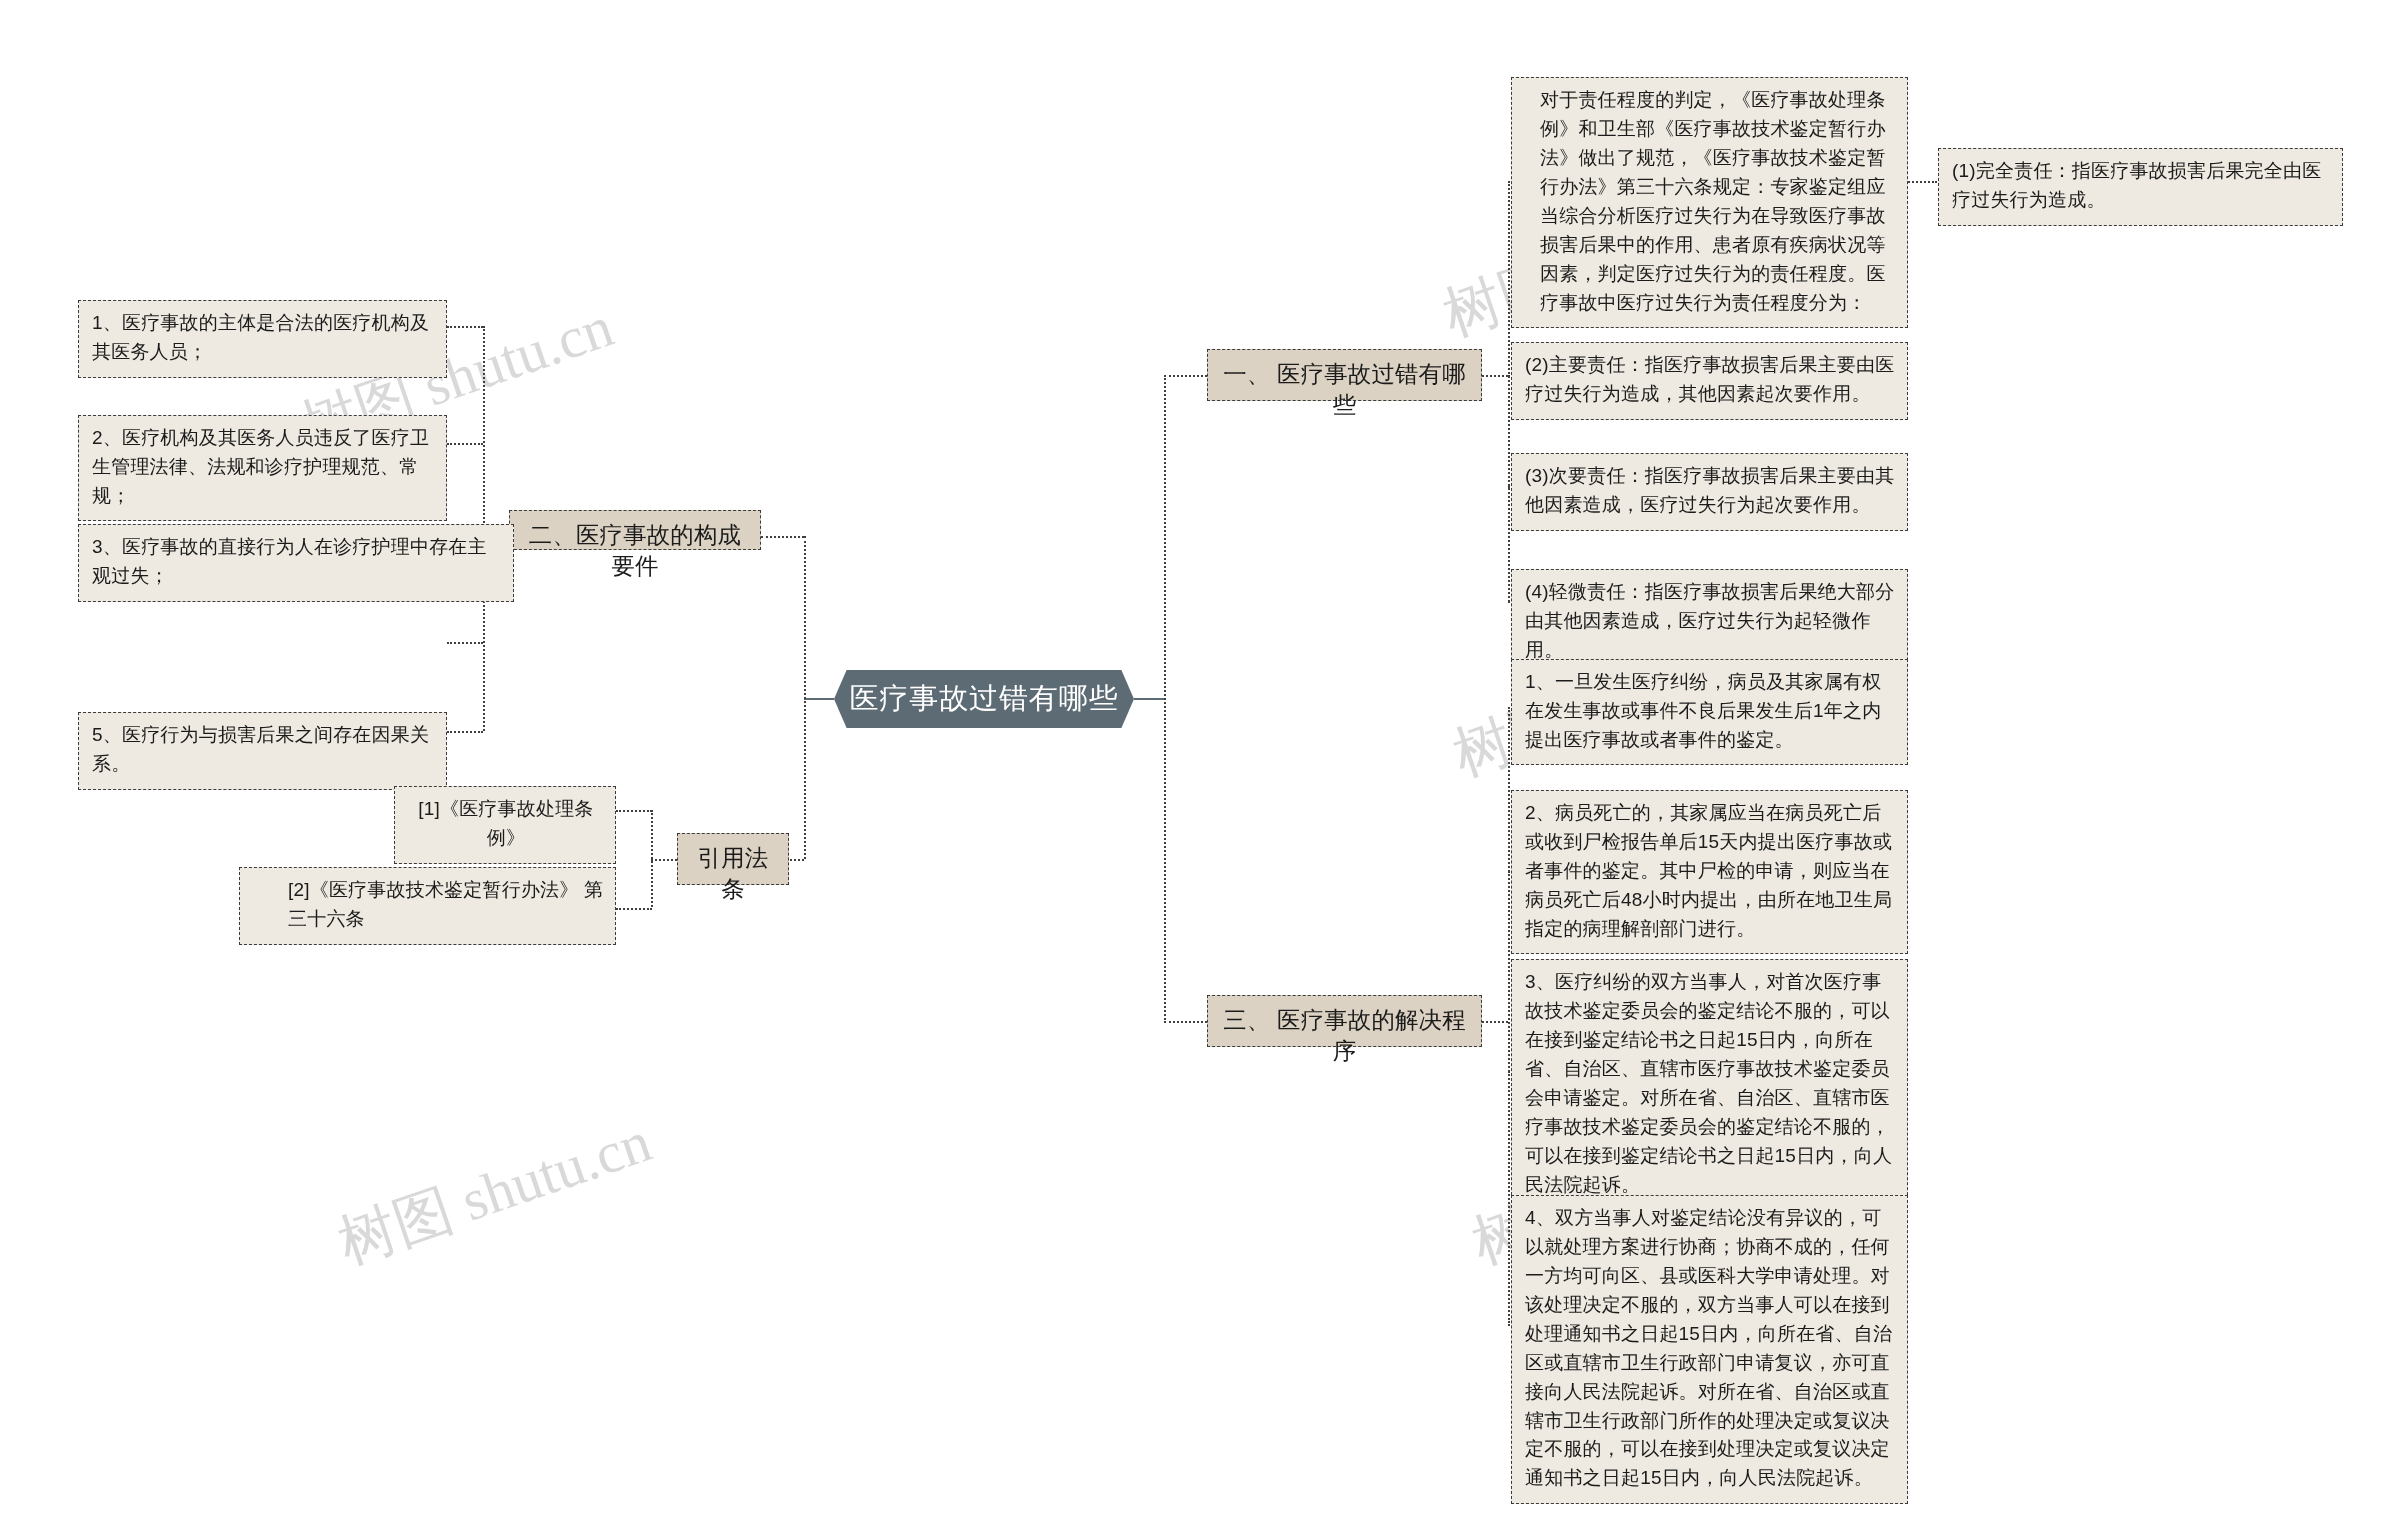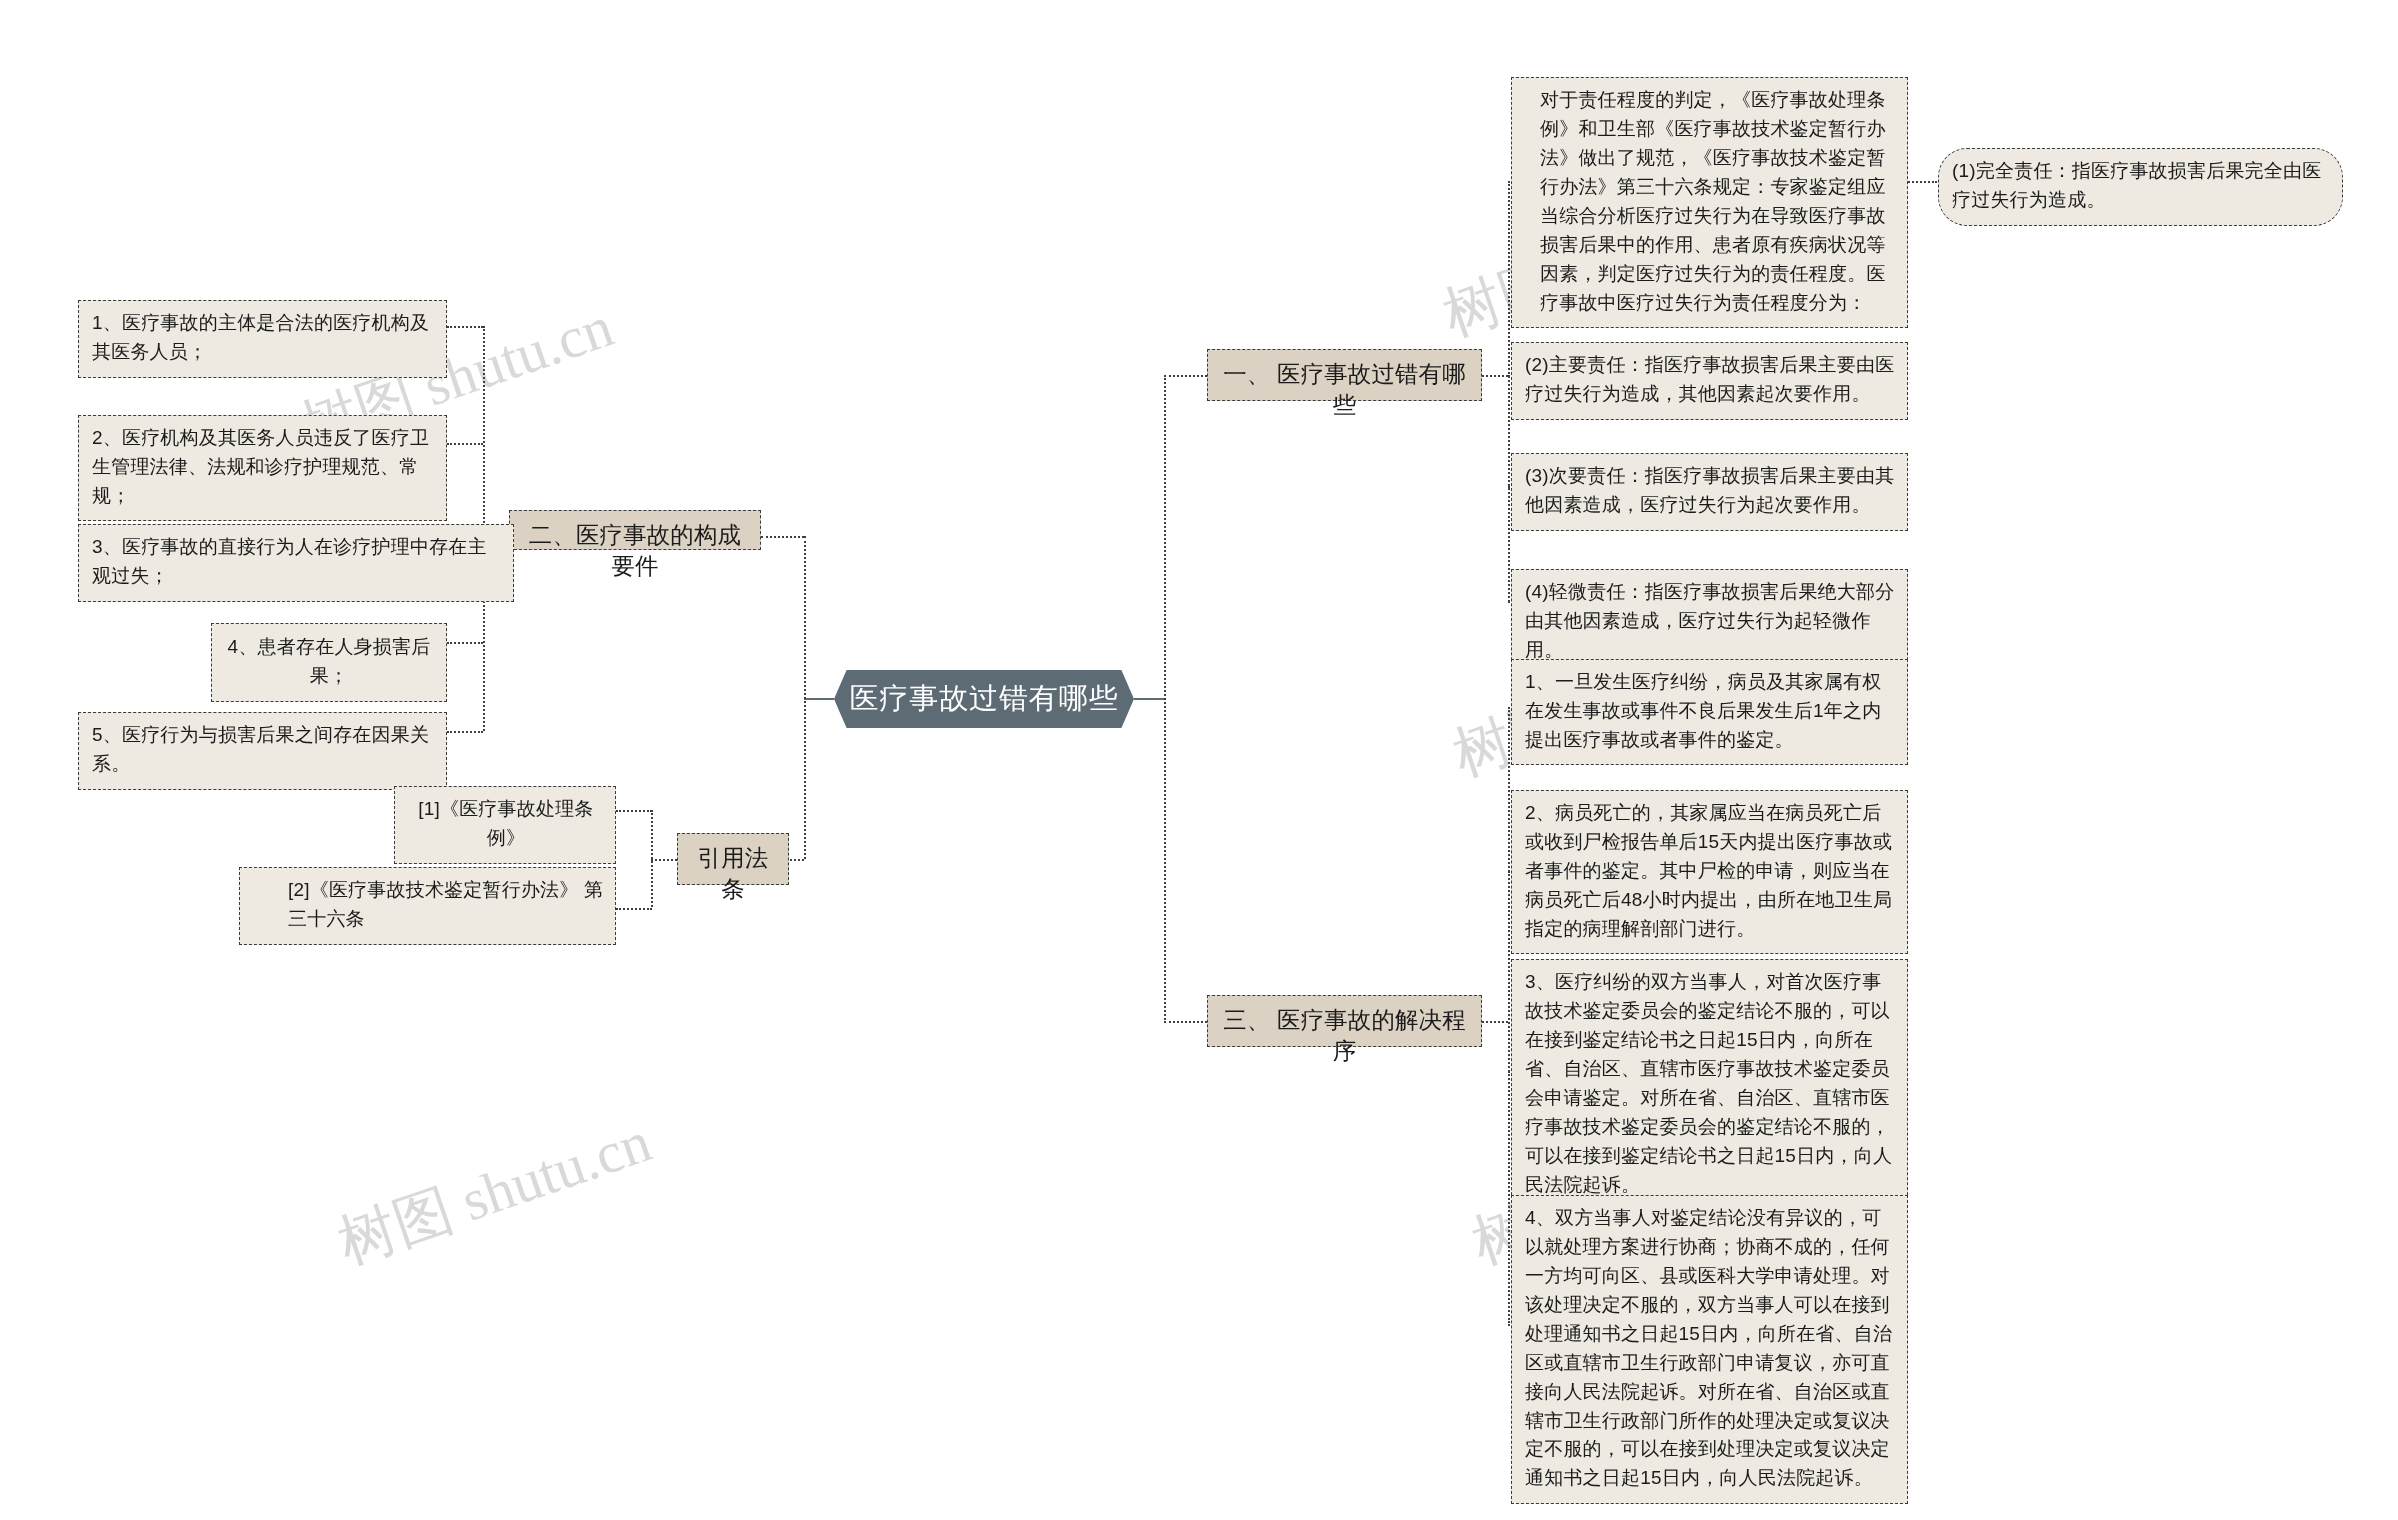--- a/index.html
+++ b/index.html
@@ -105,21 +105,21 @@
   <div class="hline" style="left:1508px;top:601px;width:36px;"></div>
 
   <div class="node" style="left:1511px;top:77px;width:397px;padding-left:28px;">
     <span>对于责任程度的判定，《医疗事故处理条例》和卫生部《医疗事故技术鉴定暂行办法》做出了规范，《医疗事故技术鉴定暂行办法》第三十六条规定：专家鉴定组应当综合分析医疗过失行为在导致医疗事故损害后果中的作用、患者原有疾病状况等因素，判定医疗过失行为的责任程度。医疗事故中医疗过失行为责任程度分为：</span>
   </div>
 
   <div class="hline" style="left:1908px;top:181px;width:26px;"></div>
   <div class="vline" style="left:1935px;top:181px;height:0px;"></div>
   <div class="hline" style="left:1935px;top:181px;width:36px;"></div>
 
-  <div class="node" style="left:1938px;top:148px;width:405px;border-radius:29px;">
+  <div class="node" style="left:1938px;top:148px;width:405px;">
     <span>(1)完全责任：指医疗事故损害后果完全由医疗过失行为造成。</span>
   </div>
 
   <div class="node" style="left:1511px;top:342px;width:397px;">
     <span>(2)主要责任：指医疗事故损害后果主要由医疗过失行为造成，其他因素起次要作用。</span>
   </div>
   <div class="node" style="left:1511px;top:453px;width:397px;">
     <span>(3)次要责任：指医疗事故损害后果主要由其他因素造成，医疗过失行为起次要作用。</span>
   </div>
   <div class="node" style="left:1511px;top:569px;width:397px;">
@@ -164,23 +164,20 @@
 
   <div class="node" style="left:78px;top:300px;width:369px;">
     <span>1、医疗事故的主体是合法的医疗机构及其医务人员；</span>
   </div>
   <div class="node" style="left:78px;top:415px;width:369px;">
     <span>2、医疗机构及其医务人员违反了医疗卫生管理法律、法规和诊疗护理规范、常规；</span>
   </div>
   <div class="node" style="left:78px;top:524px;width:436px;">
     <span>3、医疗事故的直接行为人在诊疗护理中存在主观过失；</span>
   </div>
-  <div class="node small" style="left:211px;top:623px;width:236px;">
-    <span>4、患者存在人身损害后果；</span>
-  </div>
   <div class="node" style="left:78px;top:712px;width:369px;">
     <span>5、医疗行为与损害后果之间存在因果关系。</span>
   </div>
 
   <div class="node head" style="left:677px;top:833px;width:112px;height:52px;">
     <span>引用法条</span>
   </div>
 
   <div class="hline" style="left:651px;top:859px;width:26px;"></div>
   <div class="vline" style="left:651px;top:810px;height:97px;"></div>

